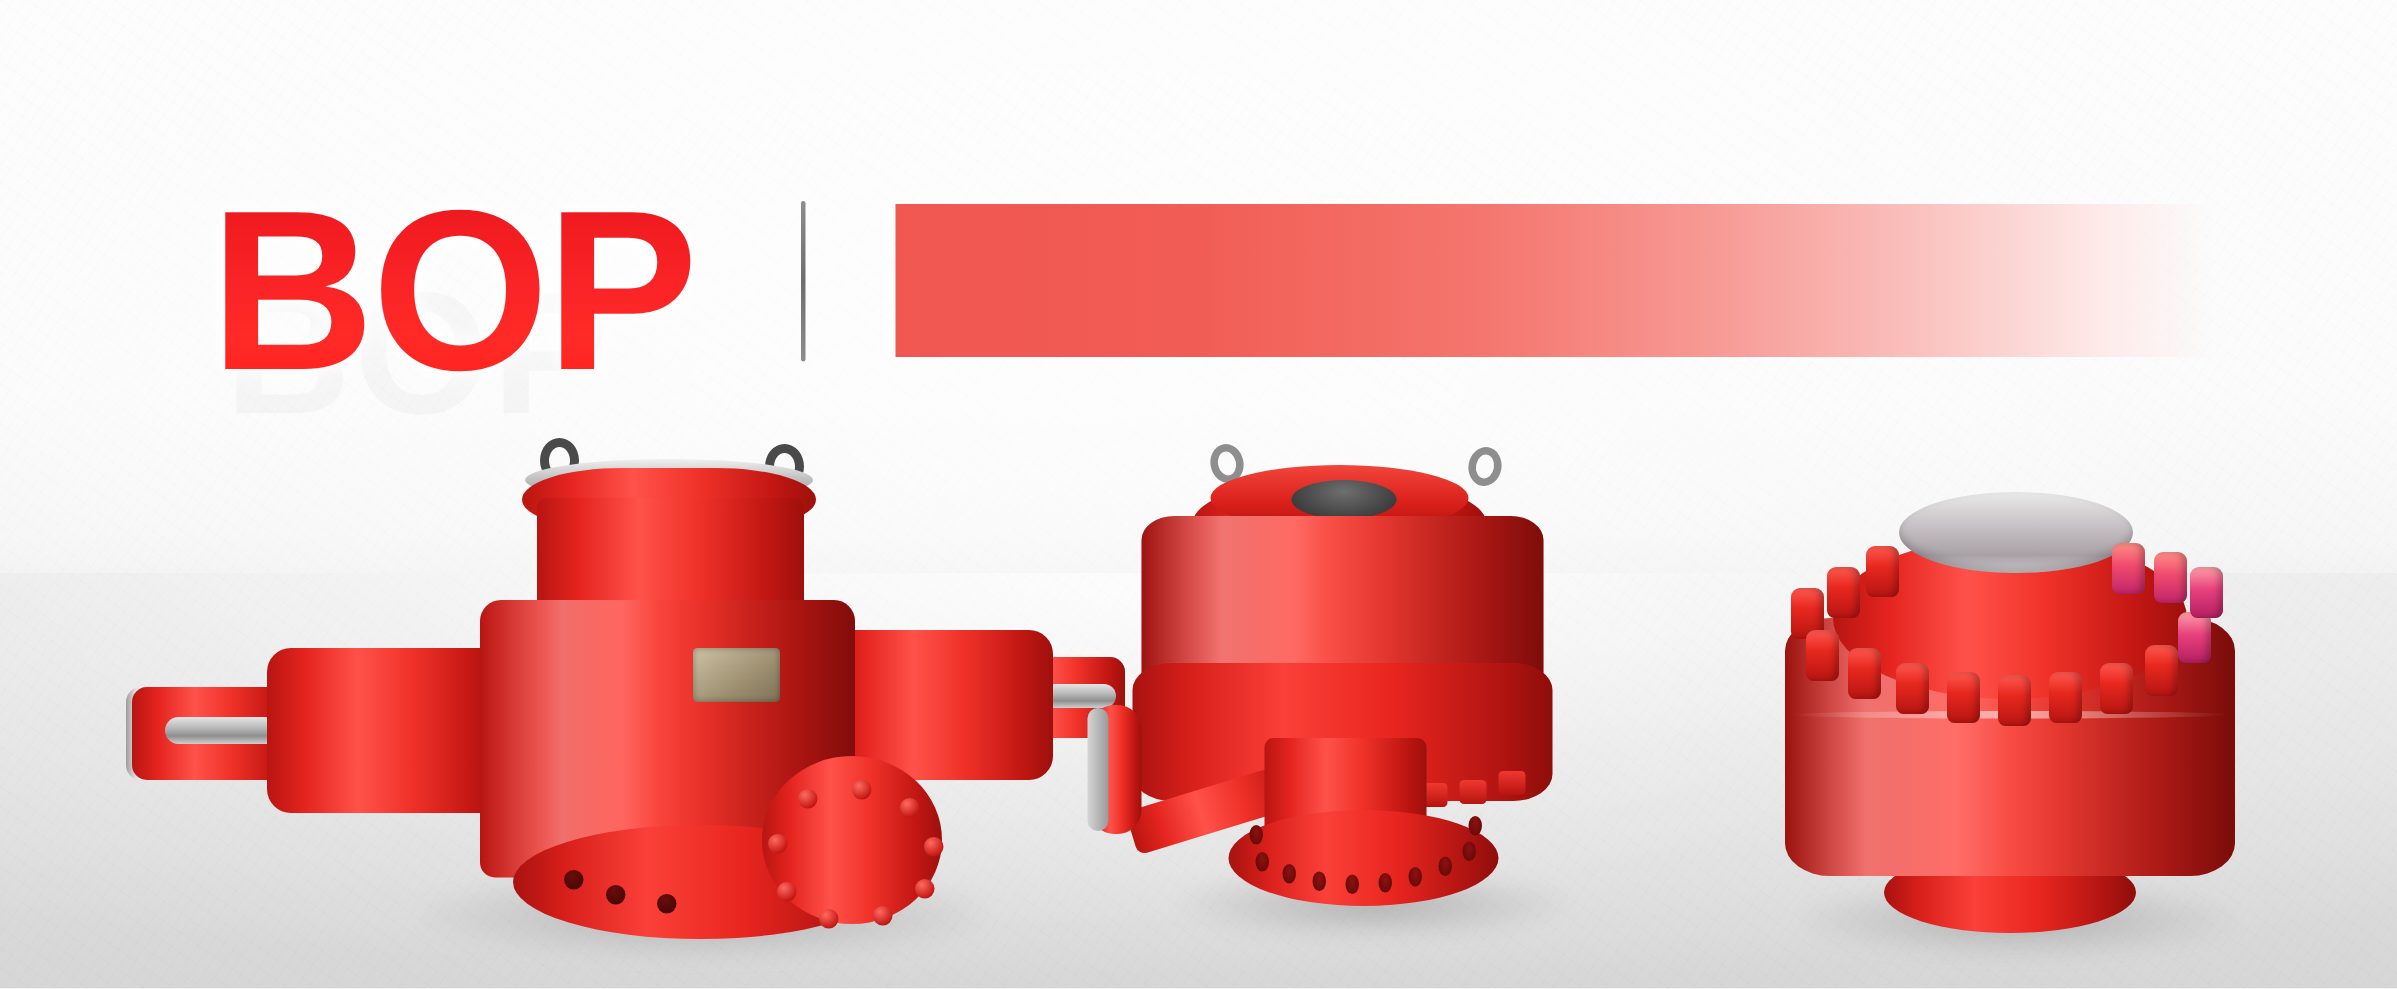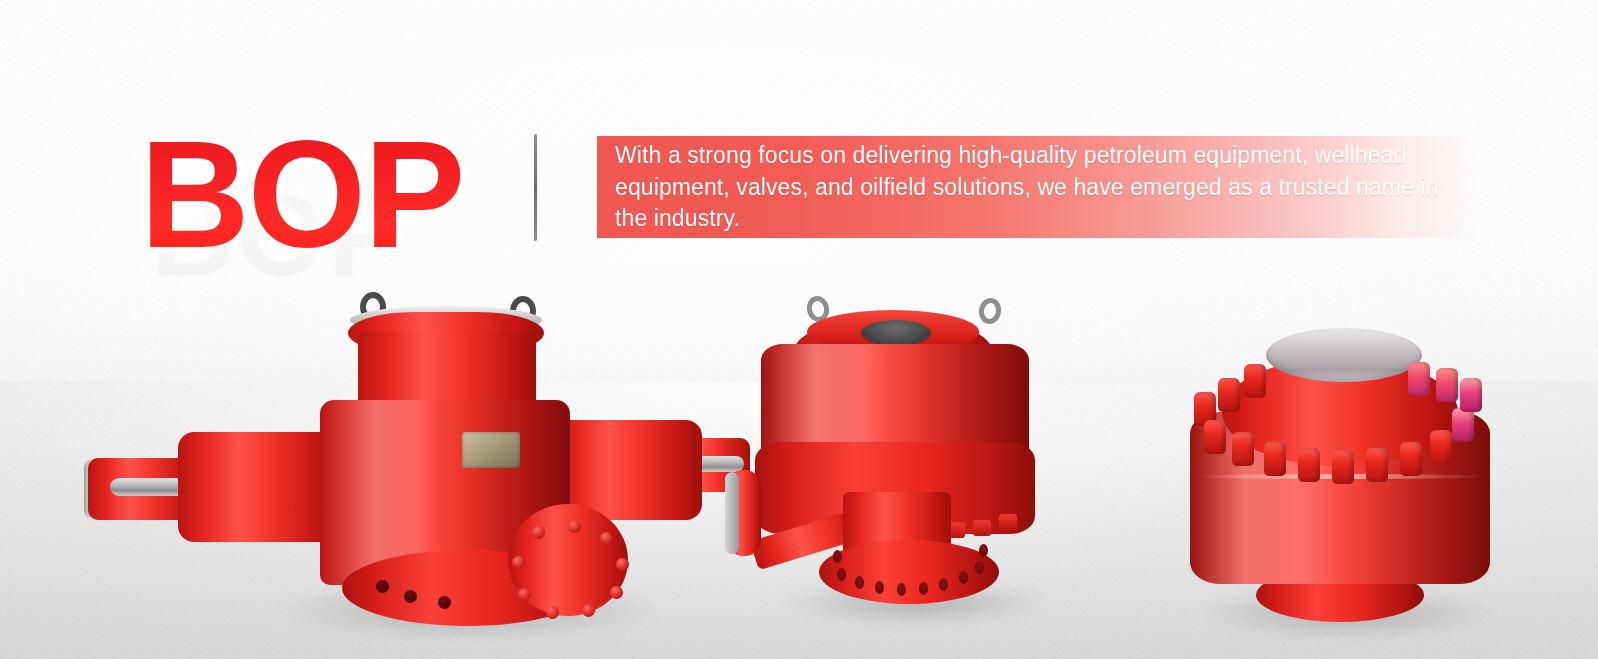--- a/index.html
+++ b/index.html
@@ -272,21 +272,20 @@
   <div class="texture"></div>
   <div class="vignette"></div>
 
   <div class="watermark">BOP</div>
 
   <h1 class="headline">BOP</h1>
 
   <div class="divider"></div>
 
   <div class="copy-band"></div>
-  <p class="copy-text">With a strong focus on delivering high-quality petroleum equipment, wellhead equipment, valves, and oilfield solutions, we have emerged as a trusted name in the industry.</p>
 
   <div class="products">
 
     <div class="pc" id="p1">
       <div class="shadow" style="left:210px; top:300px; width:380px; height:60px;"></div>
 
       <div class="pc ringL ring"></div>
       <div class="pc ringR ring"></div>
 
       <div class="pc flange-top"></div>

